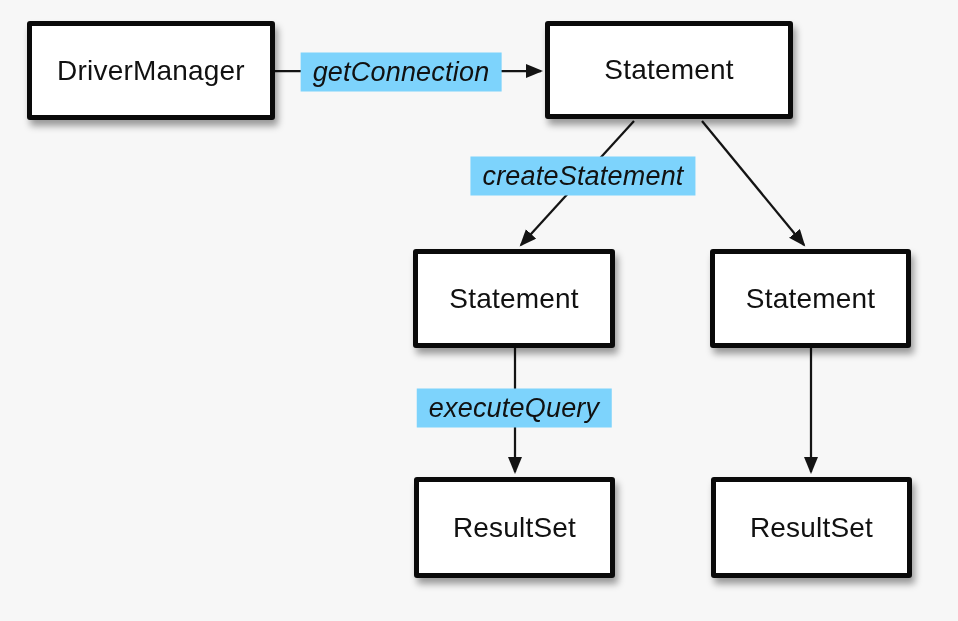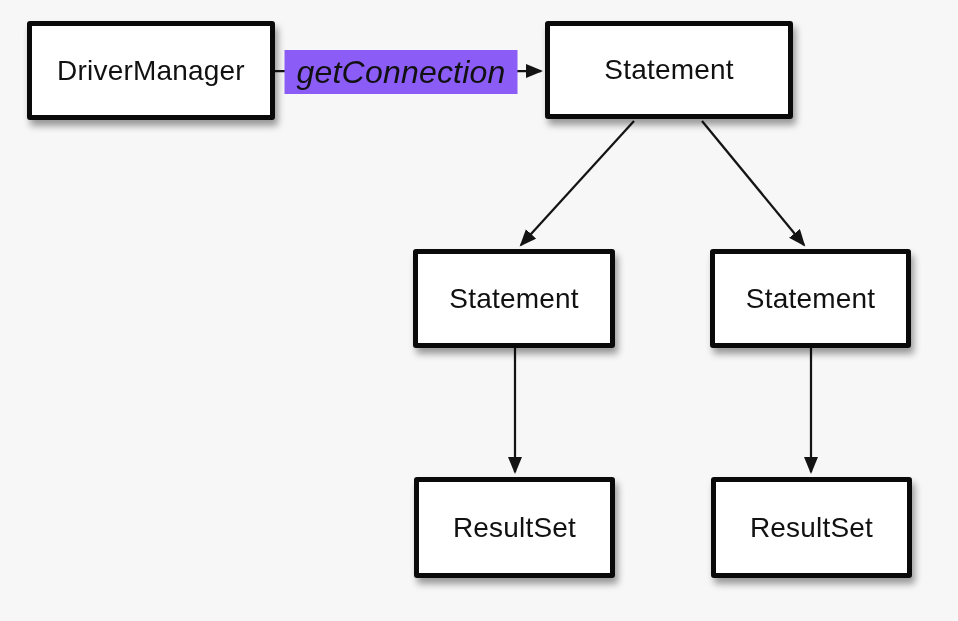--- a/index.html
+++ b/index.html
@@ -27,24 +27,24 @@
     pointer-events:none;
   }
   .connector-layer line{
     stroke:var(--line);
     stroke-width:2.25;
   }
   .connector-layer .arrowhead{fill:var(--line);}
   .edge-label{
     position:absolute;
     transform:translate(-50%,-50%);
-    background:#8b5cf6;
+    background:#7dd3fc;
     color:var(--text);
     font-style:italic;
-    font-size:32px;
+    font-size:27px;
     line-height:1.0;
     padding:6px 12px;
     white-space:nowrap;
     letter-spacing:0.2px;
   }
   .node{
     position:absolute;
     background:var(--node-fill);
     border:5px solid var(--node-border);
     border-radius:3px;
@@ -97,15 +97,17 @@
   <div class="node" style="left:414px; top:477px; width:201px; height:101px;">
     <span class="node-label">ResultSet</span>
   </div>
 
   <div class="node" style="left:711px; top:477px; width:201px; height:101px;">
     <span class="node-label">ResultSet</span>
   </div>
 
   <div class="edge-label" style="left:401px; top:72px;">getConnection</div>
 
+  <div class="edge-label" style="left:583px; top:176px;">createStatement</div>
 
+  <div class="edge-label" style="left:514px; top:408px;">executeQuery</div>
 
 </div>
 
 </body></html>

